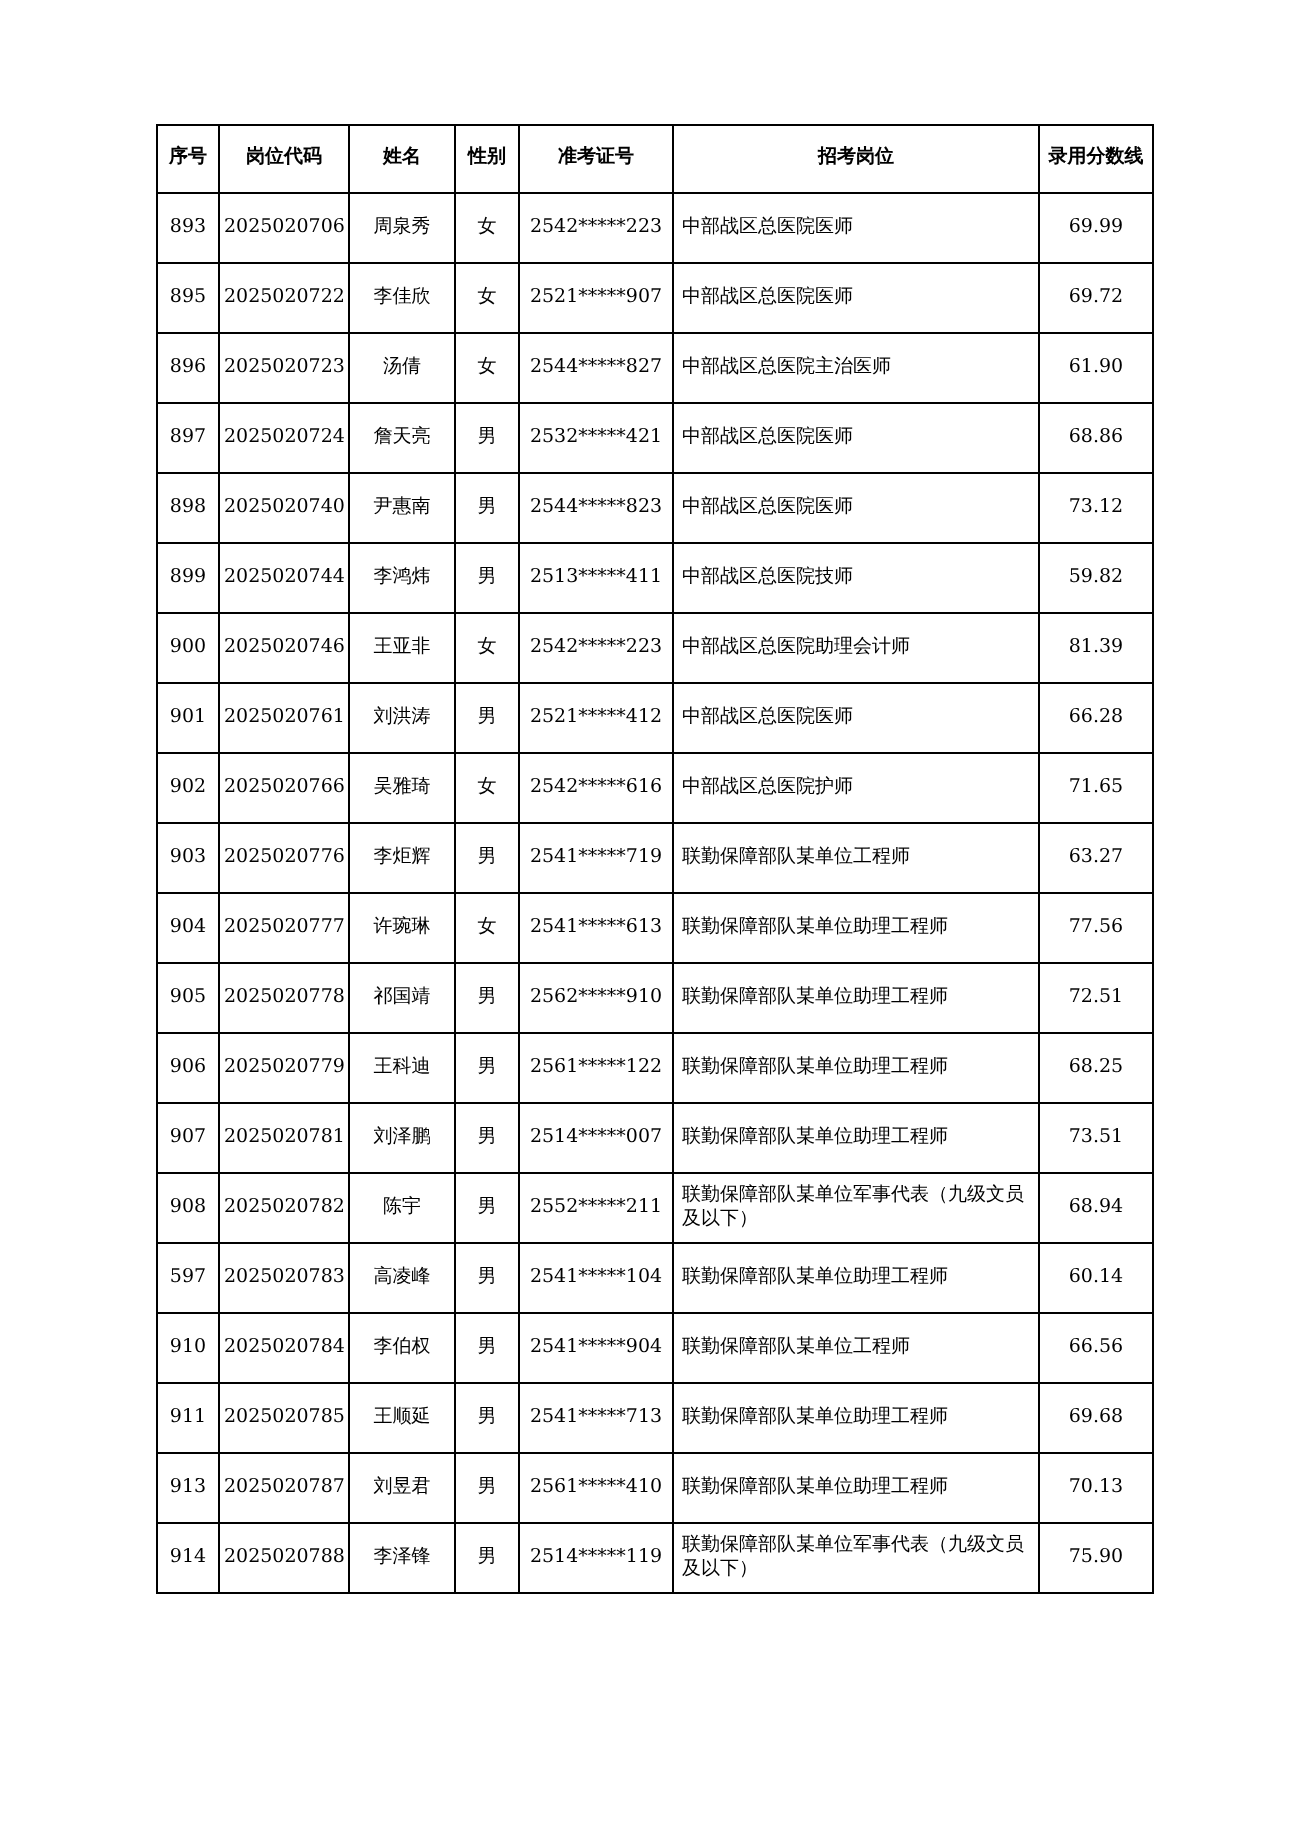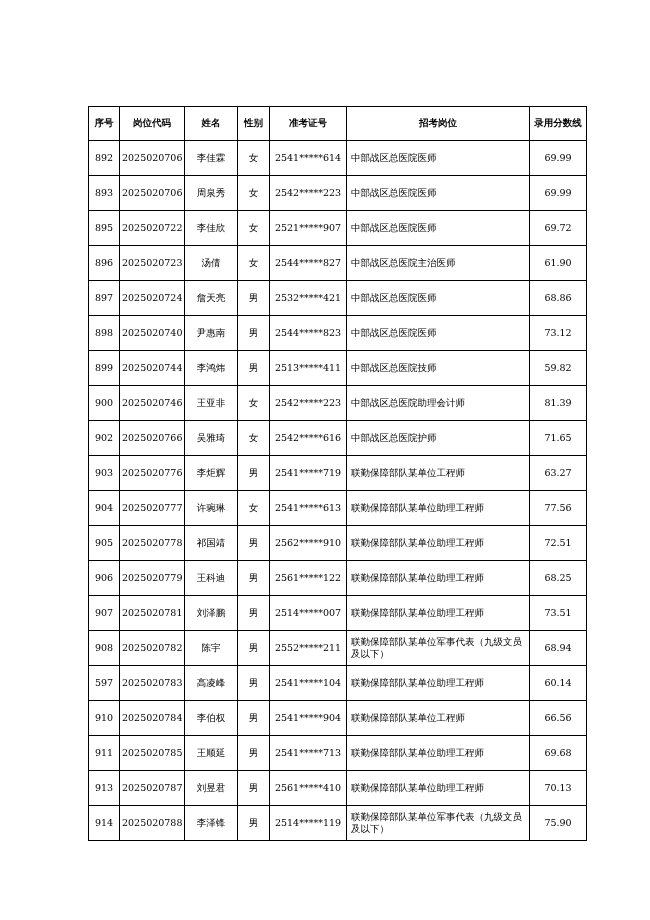--- a/index.html
+++ b/index.html
@@ -11,26 +11,25 @@
     position: relative;
     width: 650px;
     height: 920px;
     background: #ffffff;
     font-family: "DejaVu Serif", "Liberation Serif", serif;
     color: #000000;
     overflow: hidden;
   }
   table.score-table {
     position: absolute;
-    left: 88px;
+    left: 78px;
     top: 62px;
     width: 498px;
     border-collapse: collapse;
     table-layout: fixed;
-    margin-top: 44px;
   }
   .score-table th,
   .score-table td {
     border: 1px solid #000000;
     font-size: 9.5px;
     line-height: 1.3;
     text-align: center;
     vertical-align: middle;
     height: 32px;
     padding: 1px 2px;
@@ -70,29 +69,20 @@
           <th>岗位代码</th>
           <th>姓名</th>
           <th>性别</th>
           <th>准考证号</th>
           <th>招考岗位</th>
           <th>录用分数线</th>
         </tr>
     </thead>
     <tbody>
         <tr>
-          <td>892</td>
-          <td>2025020706</td>
-          <td>李佳霖</td>
-          <td>女</td>
-          <td>2541*****614</td>
-          <td class="pos">中部战区总医院医师</td>
-          <td>69.99</td>
-        </tr>
-        <tr>
           <td>893</td>
           <td>2025020706</td>
           <td>周泉秀</td>
           <td>女</td>
           <td>2542*****223</td>
           <td class="pos">中部战区总医院医师</td>
           <td>69.99</td>
         </tr>
         <tr>
           <td>895</td>
@@ -140,20 +130,29 @@
           <td>59.82</td>
         </tr>
         <tr>
           <td>900</td>
           <td>2025020746</td>
           <td>王亚非</td>
           <td>女</td>
           <td>2542*****223</td>
           <td class="pos">中部战区总医院助理会计师</td>
           <td>81.39</td>
+        </tr>
+        <tr>
+          <td>901</td>
+          <td>2025020761</td>
+          <td>刘洪涛</td>
+          <td>男</td>
+          <td>2521*****412</td>
+          <td class="pos">中部战区总医院医师</td>
+          <td>66.28</td>
         </tr>
         <tr>
           <td>902</td>
           <td>2025020766</td>
           <td>吴雅琦</td>
           <td>女</td>
           <td>2542*****616</td>
           <td class="pos">中部战区总医院护师</td>
           <td>71.65</td>
         </tr>

